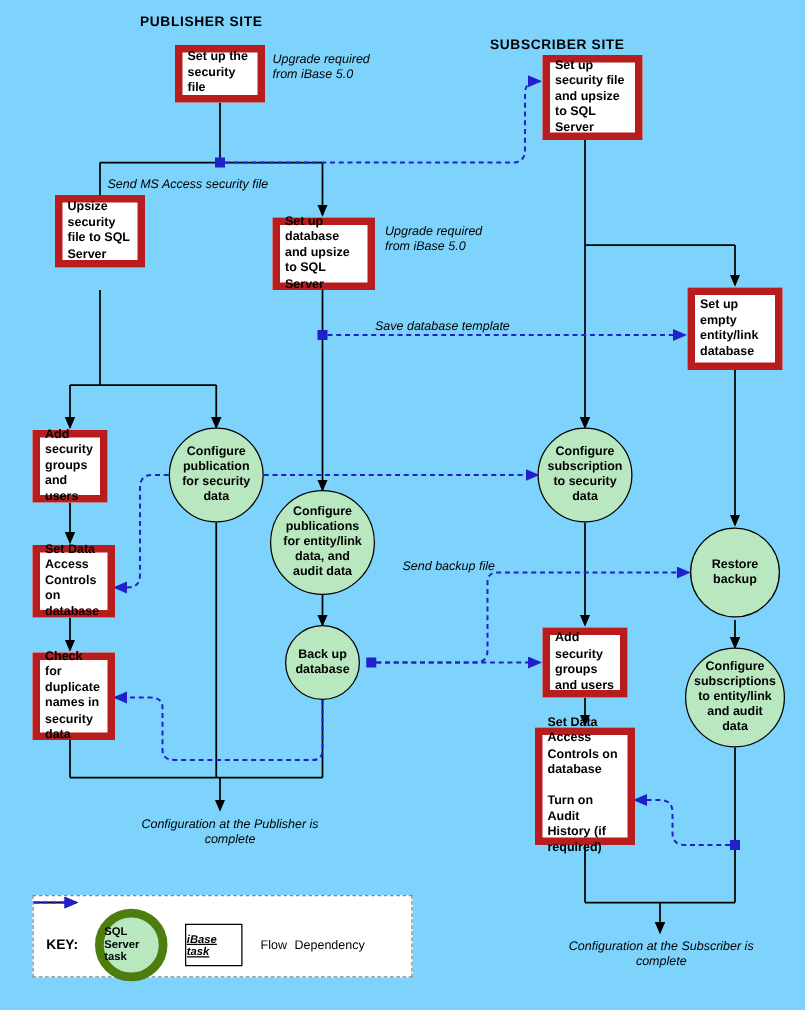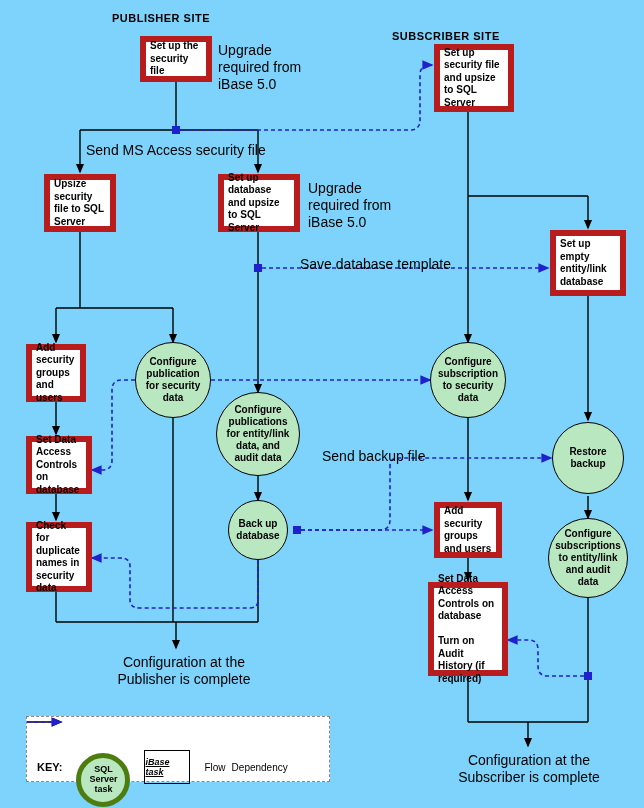--- a/index.html
+++ b/index.html
@@ -46,21 +46,22 @@
     align-items: center;
     justify-content: center;
     padding: 6px;
     box-sizing: border-box;
     font-size: 10px;
     line-height: 1.2;
     font-weight: bold;
   }
   .note {
     position: absolute;
-    font-size: 14px;
+    font-style: italic;
+    font-size: 10px;
     line-height: 1.2;
   }
   .key-box {
     position: absolute;
     border: 1px dashed #888;
     background: #fff;
     box-sizing: border-box;
     padding: 8px 10px;
   }
   .key-title {
@@ -68,25 +69,25 @@
     font-size: 11px;
   }
   .key-row {
     display: flex;
     align-items: center;
     gap: 14px;
     margin-top: 2px;
   }
   .key-circle {
     width: 44px; height: 44px;
-    border: 5px solid #4d7c0f;
+    border: 7px solid #4d7c0f;
     background: #b9e8c0;
     border-radius: 50%;
     display: flex; align-items: center; justify-content: center;
-    font-size: 9px; text-align: center; line-height:1.1; font-weight:bold;margin-top:26px;
+    font-size: 9px; line-height:1.1; font-weight:bold;
   }
   .key-rect {
     width: 44px; height: 32px;
     border: 1px solid #000;
     display: flex; align-items: center; justify-content: center;
     font-size: 9px; font-style: italic; font-weight:bold;text-decoration:underline;
   }
   svg { position: absolute; top:0; left:0; overflow: visible; }
 </style>
 </head>
@@ -176,21 +177,21 @@
     </g>
   </svg>
 
   <div class="header" style="left:112px; top:12px;">PUBLISHER SITE</div>
   <div class="header" style="left:392px; top:30px;">SUBSCRIBER SITE</div>
 
   <div class="box" style="left:140px; top:36px; width:72px; height:46px;">Set up the security file</div>
   <div class="note" style="left:218px; top:42px; width:100px;">Upgrade required from iBase 5.0</div>
   <div class="note" style="left:86px; top:142px;">Send MS Access security file</div>
 
-  <div class="box" style="left:44px; top:174px; width:72px; height:58px;">Upsize security file to SQL Server</div>
+  <div class="box" style="left:44px; top:156px; width:72px; height:58px;">Upsize security file to SQL Server</div>
   <div class="box" style="left:218px; top:174px; width:82px; height:58px;">Set up database and upsize to SQL Server</div>
   <div class="note" style="left:308px; top:180px; width:100px;">Upgrade required from iBase 5.0</div>
   <div class="note" style="left:300px; top:256px;">Save database template</div>
 
   <div class="box" style="left:26px; top:344px; width:60px; height:58px;">Add security groups and users</div>
   <div class="circle" style="left:135px; top:342px; width:76px; height:76px;">Configure publication for security data</div>
   <div class="circle" style="left:216px; top:392px; width:84px; height:84px;">Configure publications for entity/link data, and audit data</div>
 
   <div class="box" style="left:26px; top:436px; width:66px; height:58px;">Set Data Access Controls on database</div>
   <div class="circle" style="left:228px; top:500px; width:60px; height:60px;">Back up database</div>

